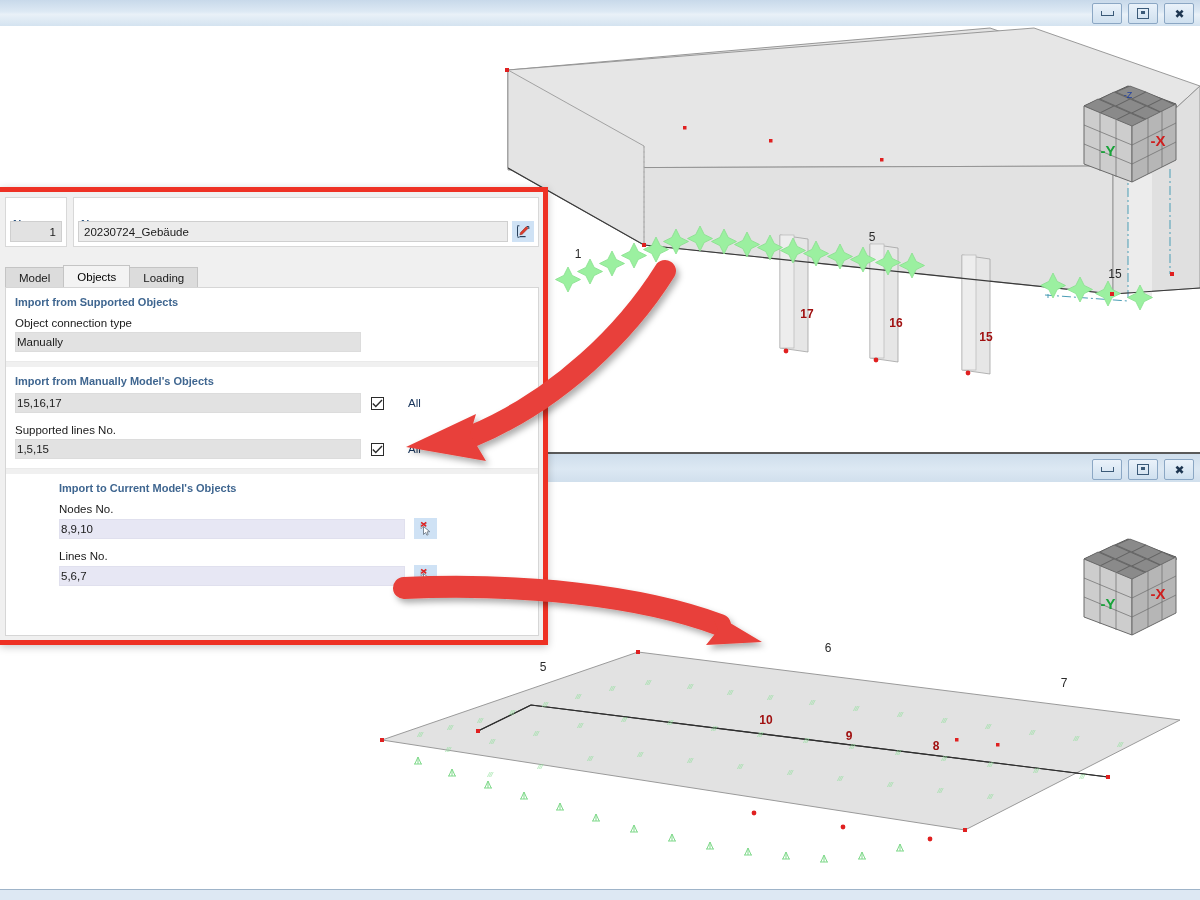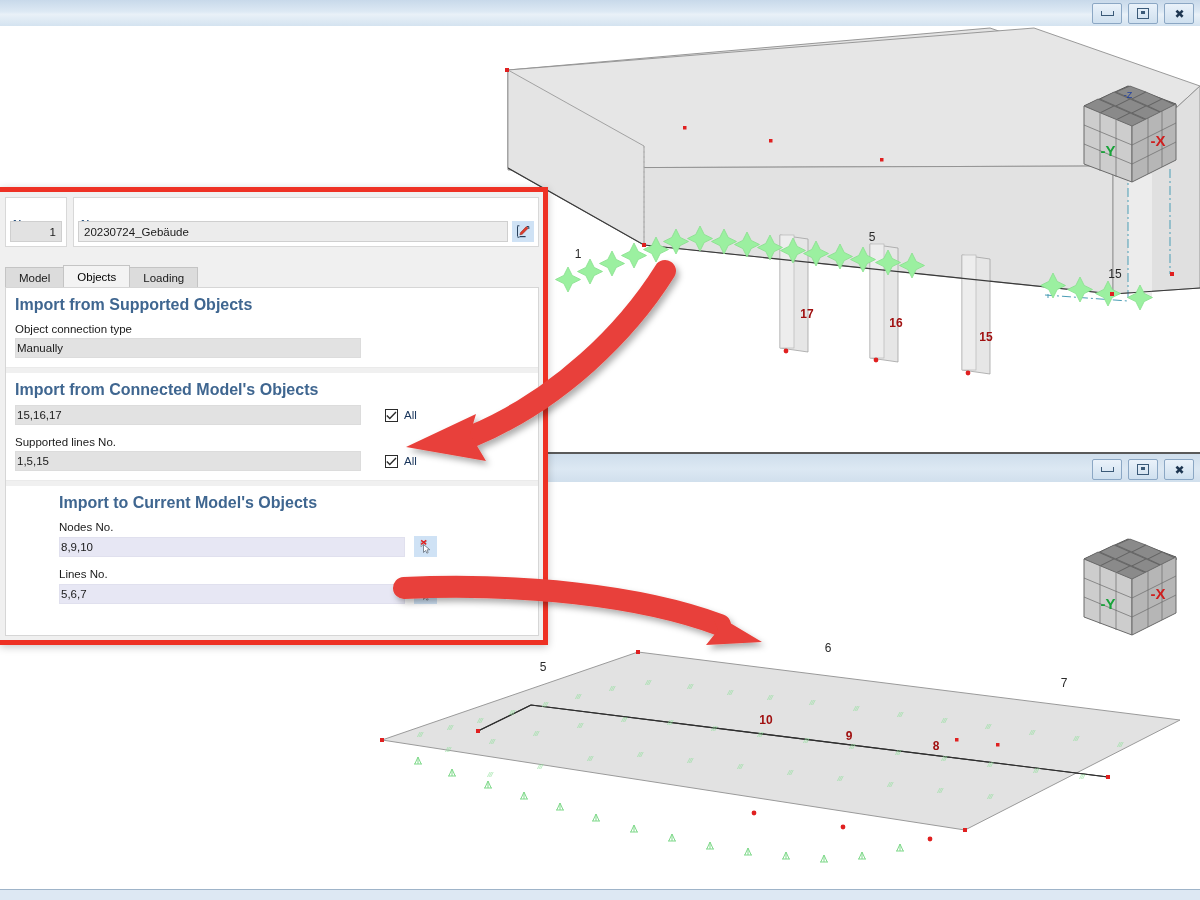--- a/index.html
+++ b/index.html
@@ -75,30 +75,30 @@
     height:20px;padding:0 13px;font-size:11.5px;color:#1a1a1a;
     display:flex;align-items:center;background:#dcdcdc;
     border:1px solid #c4c4c4;border-bottom:none;box-sizing:border-box;margin-right:-1px;
   }
   .tab.active{background:#f3f3f3;height:22px;color:#000;}
 
   
   .panel{position:absolute;left:5px;top:95px;right:4px;bottom:4px;background:#ffffff;border:1px solid #d6d6d6;box-sizing:border-box;overflow:hidden;}
   .group{background:#ffffff;padding:6px 0 9px 0;border-bottom:1px solid #eaeaea;}
   .group-gap{height:5px;background:#f0f0f0;}
-  .grp-title{font-size:16px;font-weight:bold;color:#3f6690;padding:2px 16px 6px 9px;}
+  .grp-title{font-size:11px;font-weight:bold;color:#3f6690;padding:2px 16px 6px 9px;}
   .field-label{font-size:11.5px;color:#1a1a1a;padding:3px 12px 3px 9px;}
   .field-row{display:flex;align-items:center;padding:0 0 0 9px;}
   .textfield{
     height:20px;background:#e2e2e2;border:1px solid #dcdcdc;box-sizing:border-box;
     font-size:11.5px;color:#1a1a1a;display:flex;align-items:center;padding:0 1px;
   }
   .textfield.wide{width:346px;}
   .textfield.lav{background:#e7e7f4;border-color:#e0e0ee;}
-  .chk-wrap{display:flex;align-items:center;gap:6px;margin-left:24px;}
+  .chk-wrap{display:flex;align-items:center;gap:24px;margin-left:10px;}
   .chkbox{
     width:13px;height:13px;border:1.3px solid #2b2b2b;background:#fff;
     display:flex;align-items:center;justify-content:center;box-sizing:border-box;
   }
   .chkbox svg{display:block;}
   .chk-label{font-size:11.5px;color:#16335a;}
   .pick-btn{
     width:23px;height:21px;background:#cfe2f5;margin-left:9px;
     display:flex;align-items:center;justify-content:center;box-sizing:border-box;
   }
@@ -574,21 +574,21 @@
         <div class="group">
           <div class="grp-title">Import from Supported Objects</div>
           <div class="field-label">Object connection type</div>
           <div class="field-row">
             <div class="textfield wide">Manually</div>
           </div>
         </div>
         <div class="group-gap"></div>
 
         <div class="group">
-          <div class="grp-title">Import from Connected Model's Objects</div>
+          <div class="grp-title">Import from Manually Model's Objects</div>
 
           <div class="field-row">
             <div class="textfield wide">15,16,17</div>
             <div class="chk-wrap">
               <div class="chkbox">
                 <svg width="11" height="9" viewBox="0 0 11 9">
                   <path d="M0.8,4.4 L3.8,7.4 L10,0.9" stroke="#2b2b2b" stroke-width="1.4" fill="none"></path>
                 </svg>
               </div>
               <span class="chk-label">All</span>

